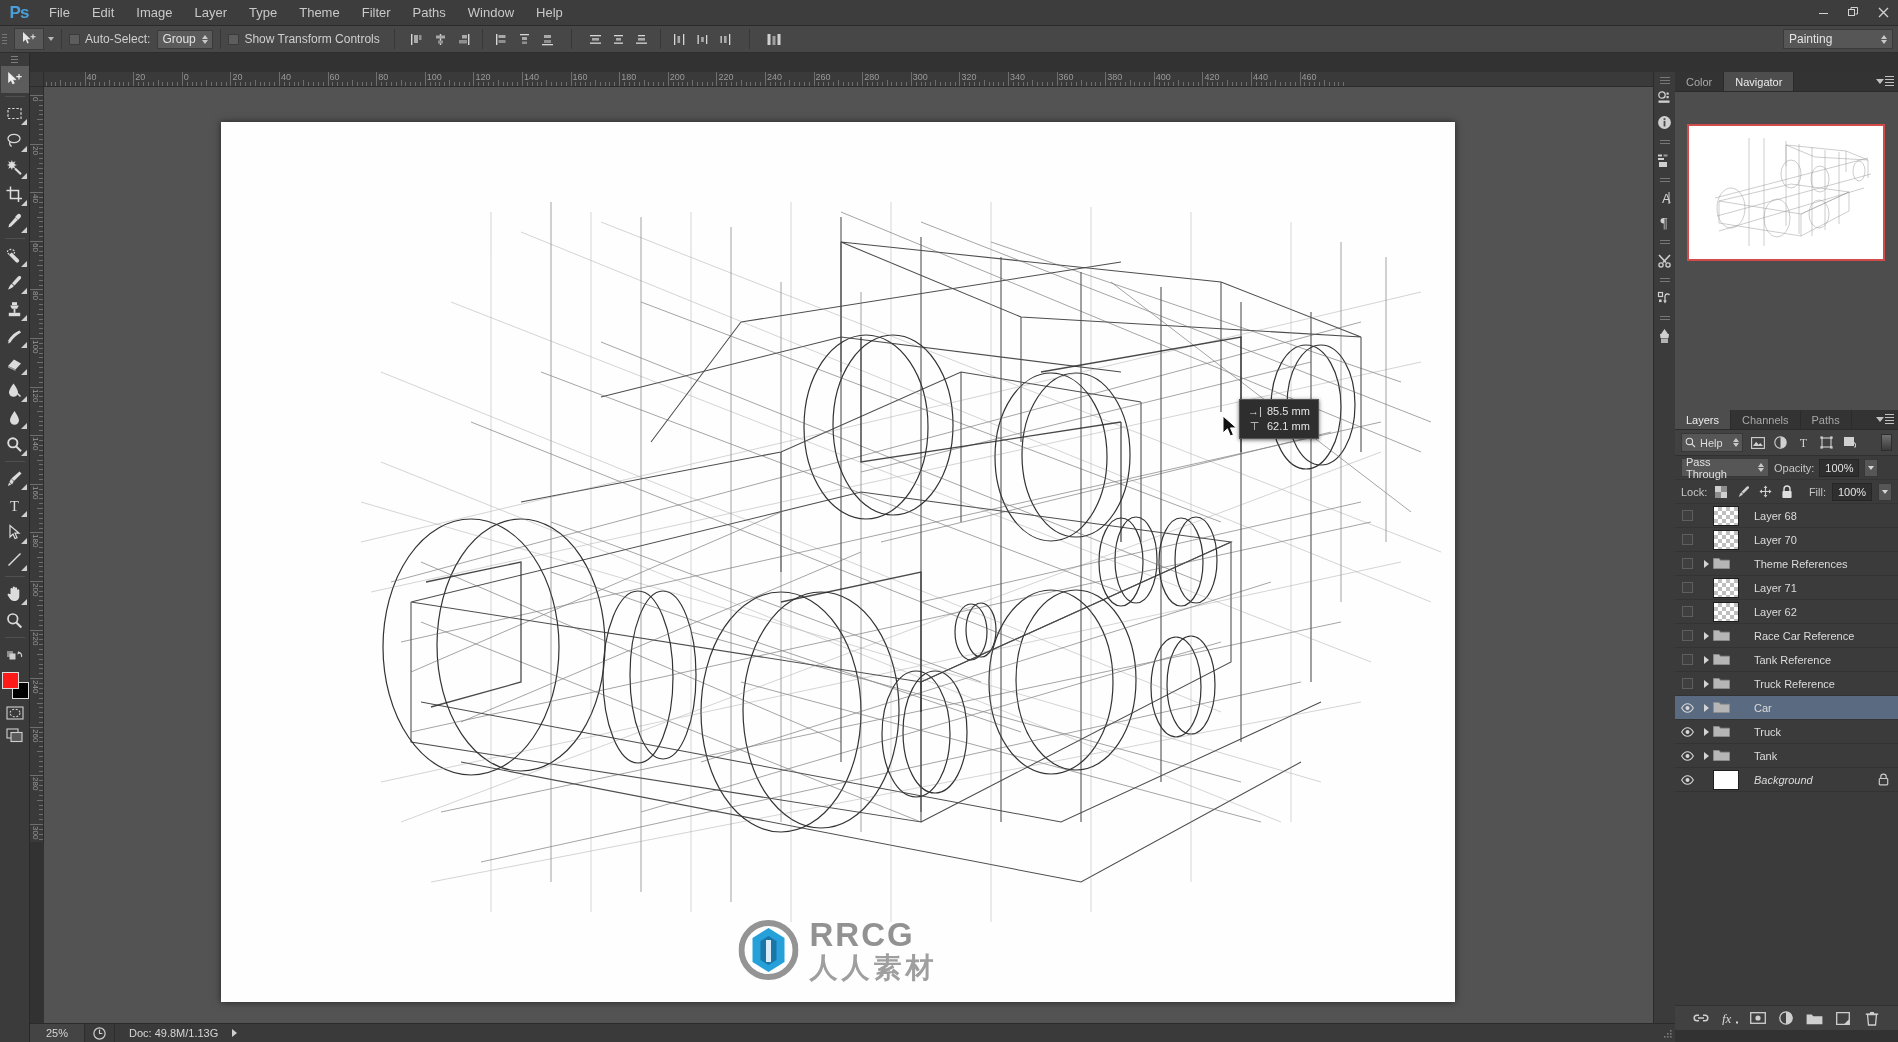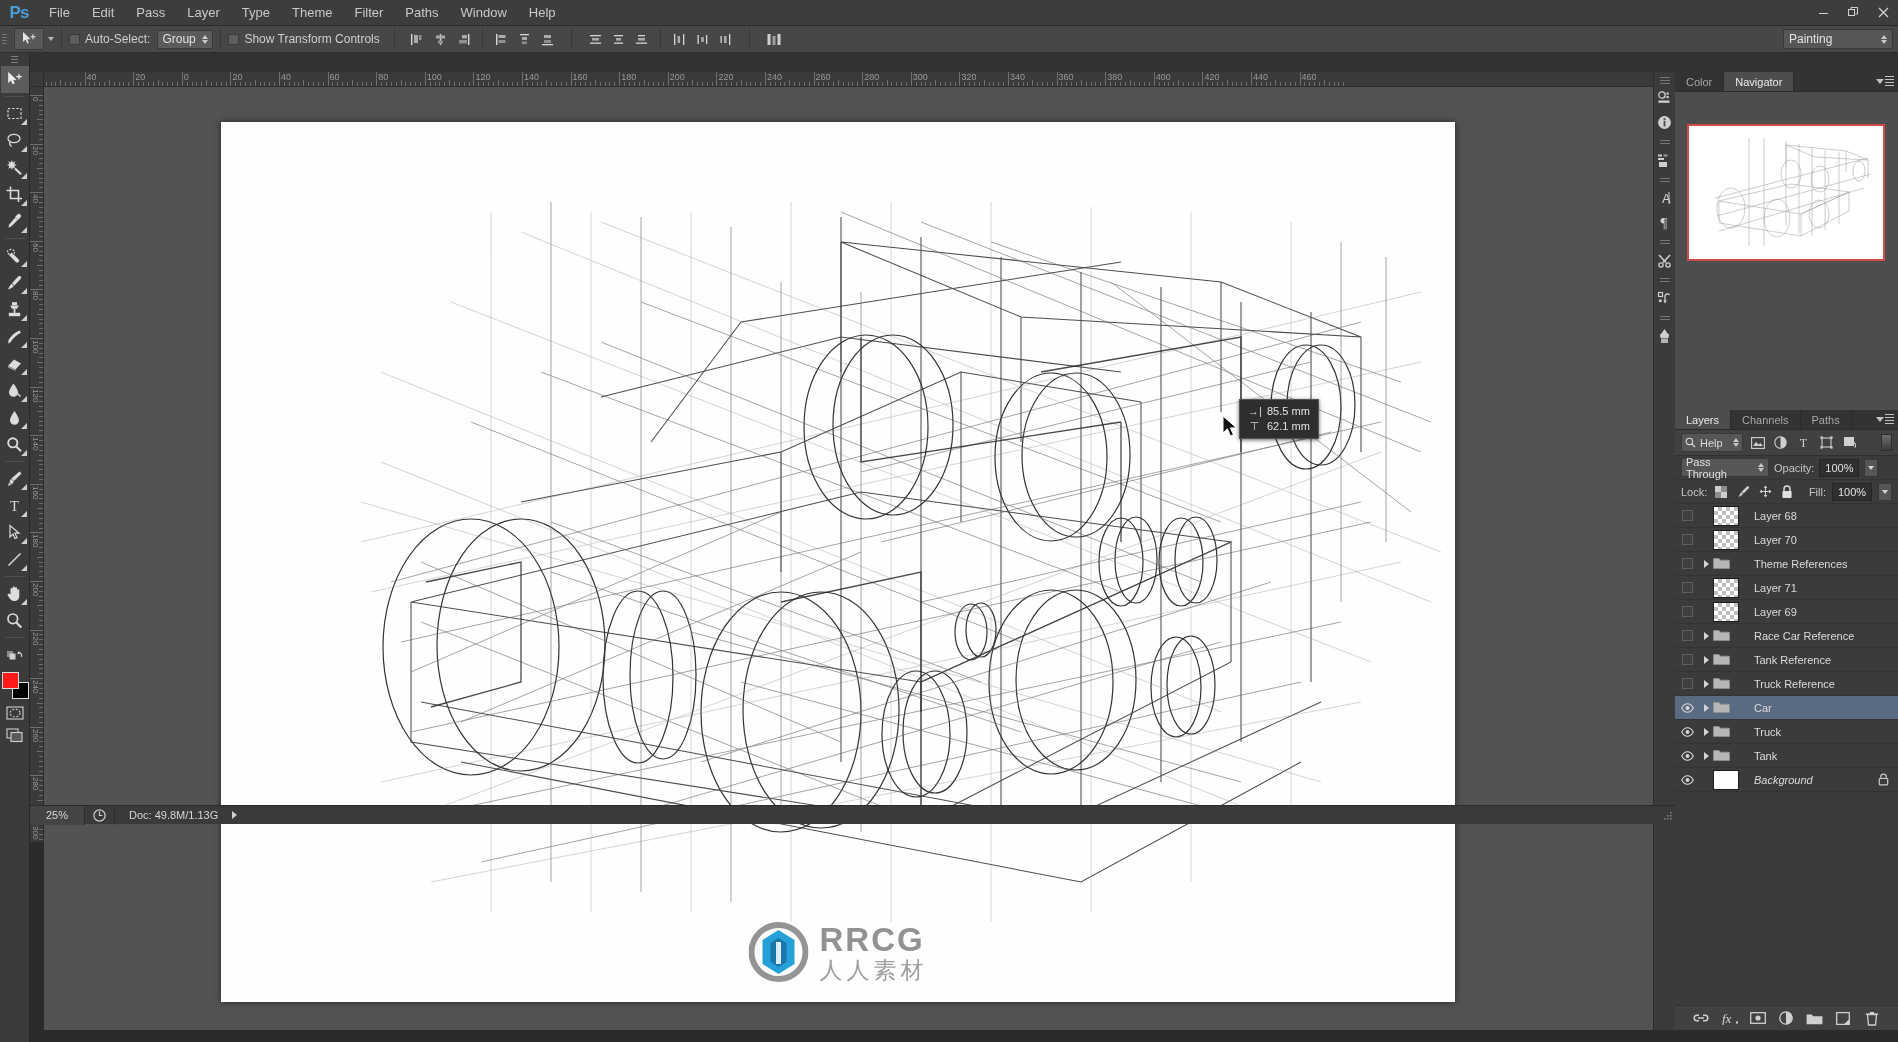--- a/index.html
+++ b/index.html
@@ -3,21 +3,21 @@
 <meta charset="utf-8">
 <style>
   * { box-sizing: border-box; margin:0; padding:0; }
   html,body{ background:#2b2b2b; }
   body{
     width:1898px; height:1042px; overflow:hidden;
     font-family:"Liberation Sans", sans-serif;
     font-size:13px; color:#c4c4c4;
     -webkit-font-smoothing:antialiased;
   }
-  .app{ position:relative; width:1898px; height:824px; background:#323232; }
+  .app{ position:relative; width:1898px; height:1042px; background:#323232; }
 
   
   .menubar{
     position:absolute; left:0; top:0; width:1898px; height:26px;
     background:#3d3d3d; display:flex; align-items:center;
     border-bottom:1px solid #2a2a2a;
   }
   .ps-logo{
     width:38px; height:26px; display:flex; align-items:center; justify-content:center;
     font-weight:bold; font-size:17px; color:#4a9fd8; letter-spacing:-1px;
@@ -139,21 +139,21 @@
   }
   .sketch{ position:absolute; inset:0; }
   .watermark{
     position:absolute; left:50%; bottom:20px; transform:translateX(-50%);
     display:flex; align-items:center; gap:11px; opacity:.95;
   }
   .wm-mark{ width:60px;height:60px; }
   .wm-text{ display:flex; flex-direction:column; line-height:1; }
   .wm-rrcg{ font-size:33px; font-weight:bold; color:#8d8d8d; letter-spacing:2px;
     font-family:"Liberation Sans", sans-serif; }
-  .wm-cn{ font-size:23px; font-weight:normal; color:#9a9a9a; letter-spacing:4px;
+  .wm-cn{ font-size:28px; font-weight:bold; color:#9a9a9a; letter-spacing:4px;
     margin-top:3px; font-family:"DejaVu Sans", sans-serif; }
 
   .tooltip-meas{
     position:absolute; background:#2e2e2e; border:1px solid #555;
     padding:4px 8px; font-size:11px; color:#e4e4e4; line-height:15px;
     box-shadow:0 1px 4px rgba(0,0,0,.6); white-space:nowrap;
   }
   .tooltip-meas .row{ display:flex; gap:6px; align-items:center; }
   .tooltip-meas .gl{ width:13px; display:inline-block; text-align:center; color:#d8d8d8; }
   .cursor-arrow{ position:absolute; }
@@ -292,21 +292,21 @@
 </style>
 </head>
 <body>
 
 <div class="app">
 
   <div class="menubar">
     <div class="ps-logo">Ps</div>
     <div class="menu-item">File</div>
     <div class="menu-item">Edit</div>
-    <div class="menu-item">Pass</div>
+    <div class="menu-item">Image</div>
     <div class="menu-item">Layer</div>
     <div class="menu-item">Type</div>
     <div class="menu-item">Theme</div>
     <div class="menu-item">Filter</div>
     <div class="menu-item">Paths</div>
     <div class="menu-item">Window</div>
     <div class="menu-item">Help</div>
     <div class="win-btns">
       <div class="win-btn">
         <svg width="11" height="11" viewBox="0 0 11 11">
@@ -1557,21 +1557,21 @@
             <div class="lname">Layer 71</div>
           </div>
           <div class="layer-row">
             <div class="eye-cell">
               <span class="eye-box"></span>
             </div>
             <div class="disc-cell"></div>
             <div class="thumb-cell">
               <span class="lthumb"></span>
             </div>
-            <div class="lname">Layer 69</div>
+            <div class="lname">Layer 62</div>
           </div>
           <div class="layer-row">
             <div class="eye-cell">
               <span class="eye-box"></span>
             </div>
             <div class="disc-cell">
               <span class="disc"></span>
             </div>
             <div class="thumb-cell">
               <svg class="folder-ico" viewBox="0 0 17 13">

